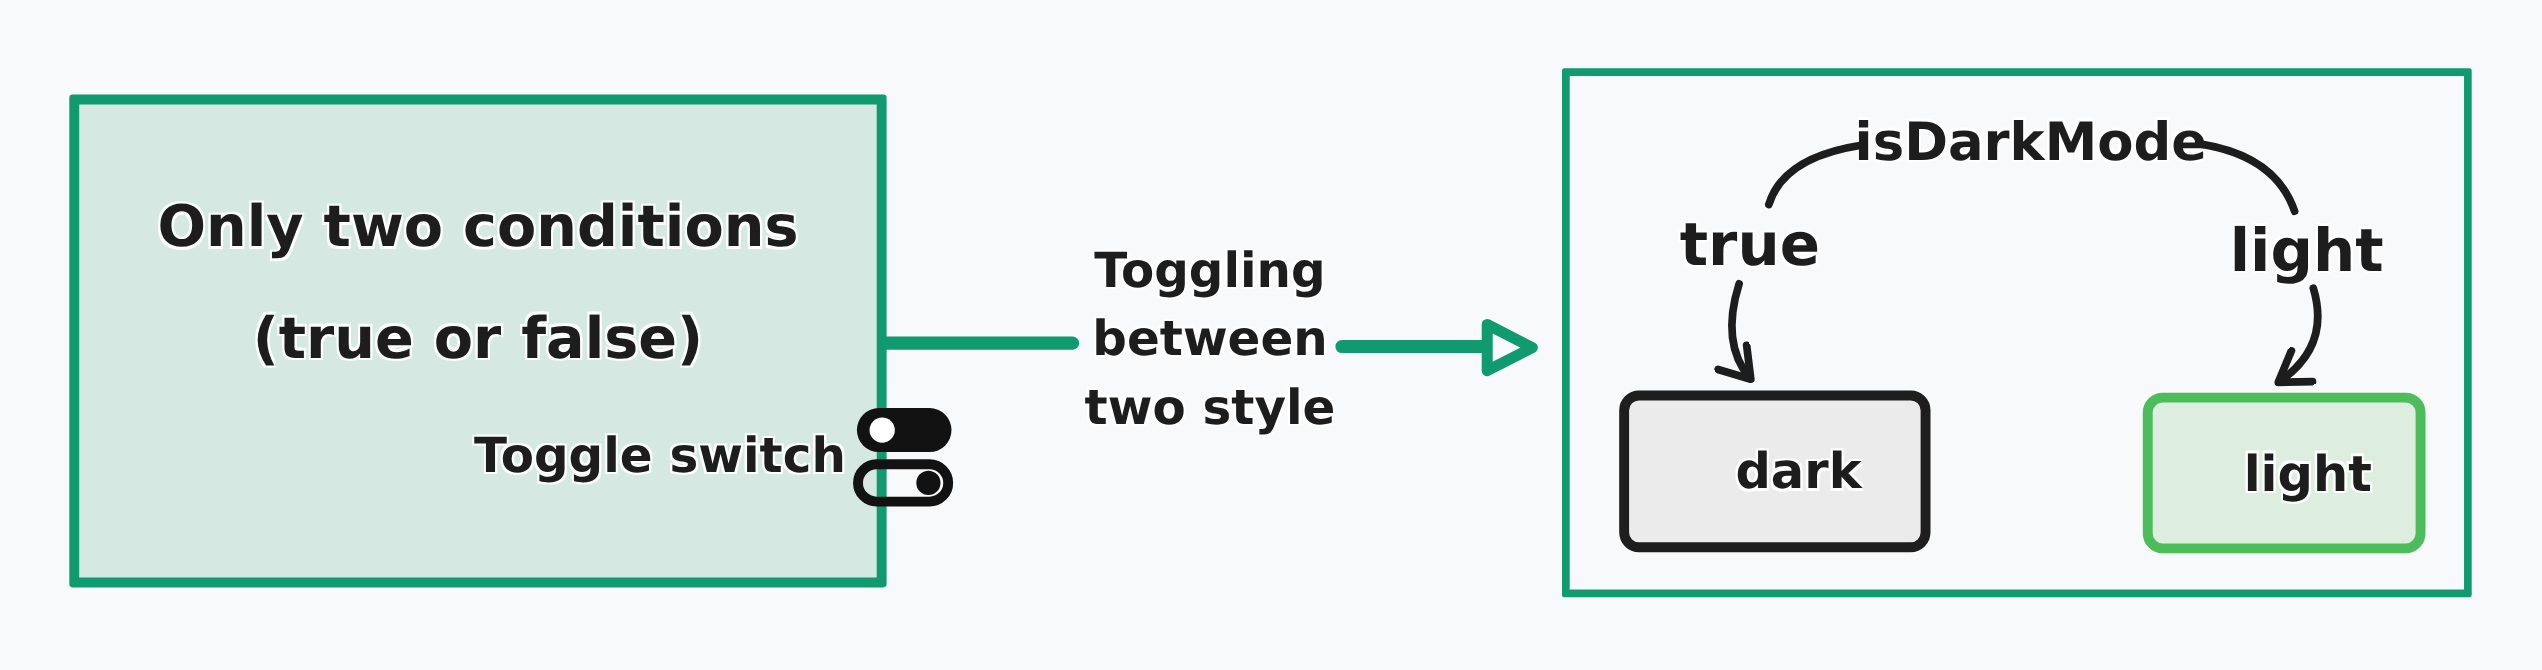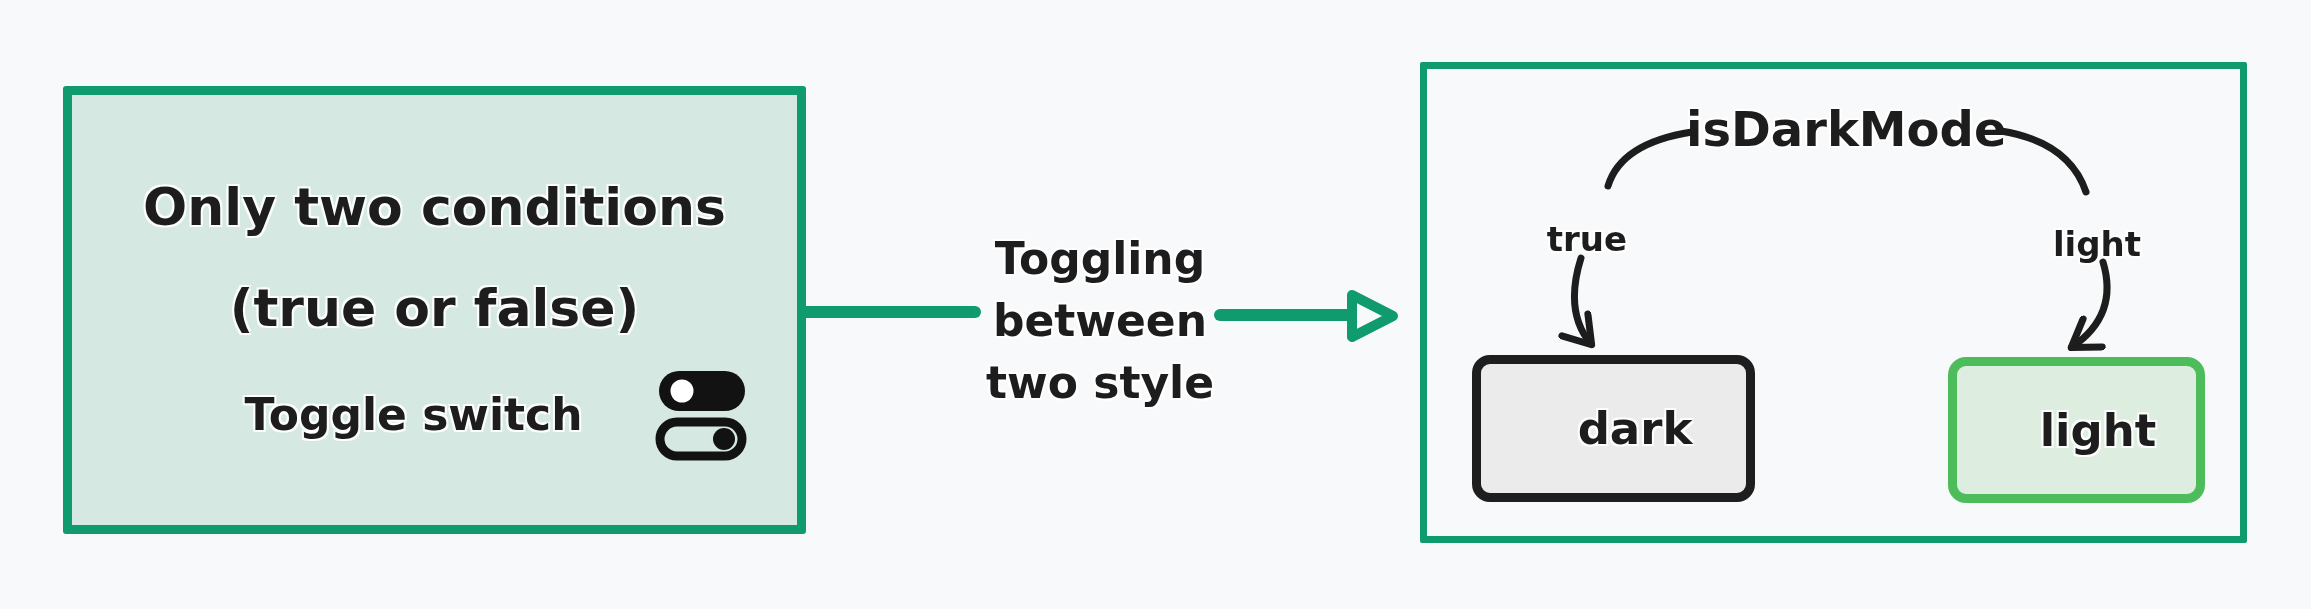--- a/index.html
+++ b/index.html
@@ -16,41 +16,41 @@
   
   .left-panel{
     position:absolute;left:63px;top:86px;width:743px;height:448px;
     box-sizing:border-box;border:9px solid #0f9b6d;border-radius:3px;
     background:#d5e8e2;
   }
   .lp-line{position:absolute;left:0;width:100%;text-align:center;font-size:52px;line-height:46px;}
   .lp-line1{top:89px;}
   .lp-line2{top:156px;margin-top:34px;}
   .lp-toggle-row{
-    position:absolute;left:0;top:272px;width:100%;height:96px;
-    display:flex;align-items:center;justify-content:center;gap:66px;
+    position:absolute;left:12px;top:272px;width:100%;height:96px;
+    display:flex;align-items:center;justify-content:flex-end;
     transform:translateX(64px);
   }
   .lp-toggle-row .label{font-size:44px;line-height:46px;}
   .toggle-icon{width:104px;height:96px;display:block;}
 
   
   .connector-label{
-    position:absolute;left:960px;top:228px;width:280px;
+    position:absolute;left:960px;top:216px;width:280px;
     text-align:center;font-size:44px;line-height:62px;
   }
 
   
   .right-panel{
     position:absolute;left:1420px;top:62px;width:827px;height:481px;
     box-sizing:border-box;border:7px solid #0f9b6d;border-radius:2px;
     background:transparent;
   }
   .var-label{position:absolute;left:1686px;top:104px;width:320px;text-align:left;font-size:48px;line-height:50px;}
-  .branch-label{position:absolute;text-align:center;font-size:34px;line-height:44px;margin-top:16px;}
+  .branch-label{position:absolute;text-align:center;font-size:54px;line-height:44px;}
   .branch-true{left:1527px;top:201px;width:120px;}
   .branch-false{left:2027px;top:206px;width:140px;}
 
   .result-box{
     position:absolute;box-sizing:border-box;border-radius:18px;
     display:flex;align-items:center;justify-content:center;
     font-size:45px;
     padding-left:43px;
   }
   .dark-box{left:1472px;top:355px;width:283px;height:147px;border:9px solid #1e1e1e;background:#ebebeb;}

